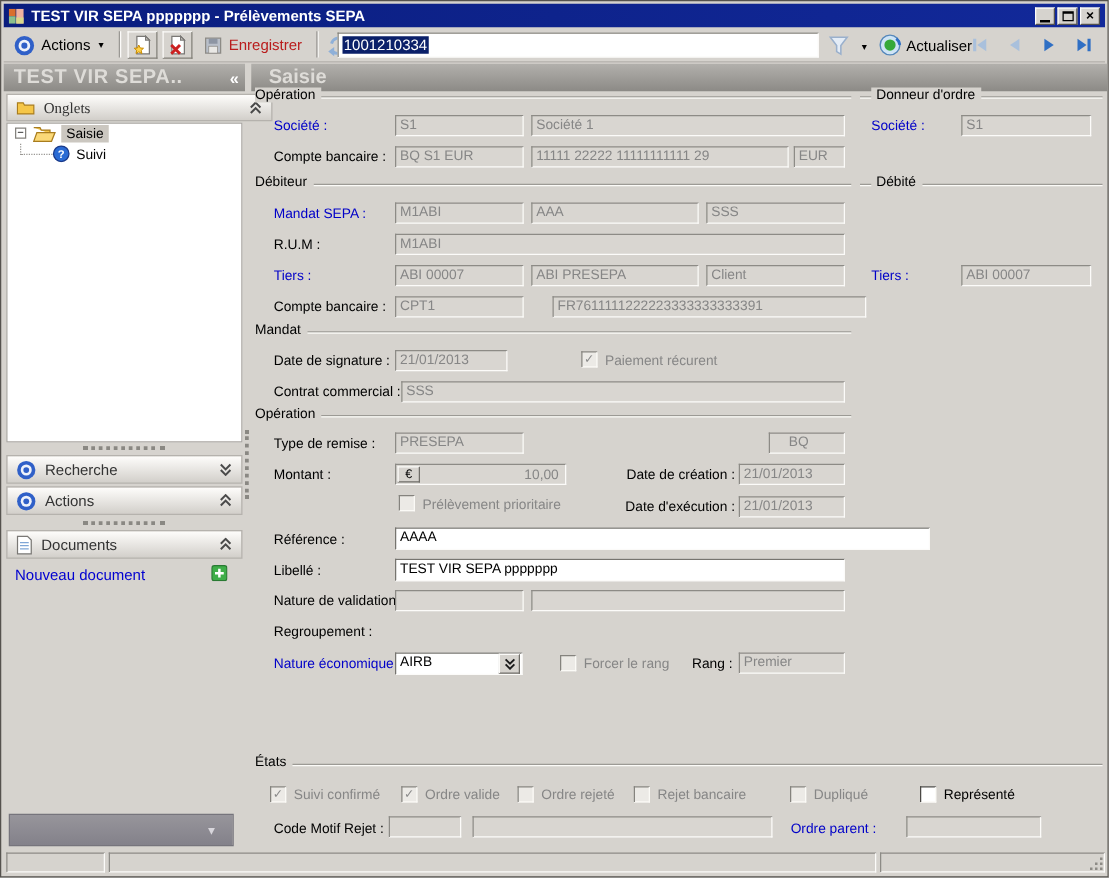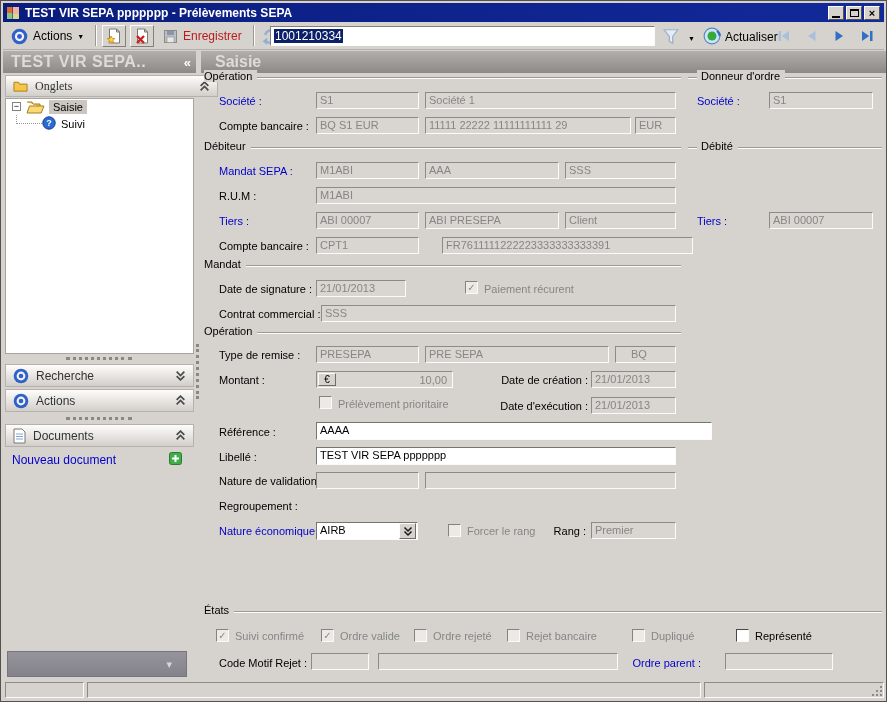--- a/index.html
+++ b/index.html
@@ -331,40 +331,39 @@
   <span class="lbl" style="left:218px;top:307px;">Contrat commercial :</span>
   <div class="fld" style="left:320px;top:304px;width:355px;">SSS</div>
 
   <div class="grp" style="left:203px;top:326px;width:477px;">
     <div class="ln"></div>
       <span class="tx">Opération</span>
   </div>
 
   <span class="lbl" style="left:218px;top:348px;">Type de remise :</span>
   <div class="fld" style="left:315px;top:345px;width:103px;">PRESEPA</div>
-  <div class="fld" style="left:424px;top:345px;width:184px;">PRE SEPA</div>
   <div class="fld" style="left:614px;top:345px;width:61px;padding-left:15px;">BQ</div>
 
   <span class="lbl" style="left:218px;top:373px;">Montant :</span>
   <div class="fld" style="left:315px;top:370px;width:137px;display:flex;align-items:center;justify-content:space-between;padding:1px;">
     <div class="sbtn" style="position:static;width:18px;height:13px;font-size:10px;color:#000;">
         <span>€</span>
       </div>
     <span style="padding-right:4px;">10,00</span>
   </div>
   <span class="lbl rt" style="left:490px;top:373px;width:97px;">Date de création :</span>
   <div class="fld" style="left:590px;top:370px;width:85px;">21/01/2013</div>
 
   <div class="cb dis" style="left:318px;top:395px;"><span class="mk">✓</span></div>
   <span class="lbl gy" style="left:337px;top:397px;">Prélèvement prioritaire</span>
   <span class="lbl rt" style="left:490px;top:399px;width:97px;">Date d'exécution :</span>
   <div class="fld" style="left:590px;top:396px;width:85px;">21/01/2013</div>
 
   <span class="lbl" style="left:218px;top:425px;">Référence :</span>
-  <div class="fld en" style="left:315px;top:421px;width:396px;">AAAA</div>
+  <div class="fld en" style="left:315px;top:421px;width:428px;">AAAA</div>
 
   <span class="lbl" style="left:218px;top:450px;">Libellé :</span>
   <div class="fld en" style="left:315px;top:446px;width:360px;">TEST VIR SEPA ppppppp</div>
 
   <span class="lbl" style="left:218px;top:474px;">Nature de validation :</span>
   <div class="fld" style="left:315px;top:471px;width:103px;"></div>
   <div class="fld" style="left:424px;top:471px;width:251px;"></div>
 
   <span class="lbl" style="left:218px;top:499px;">Regroupement :</span>
 

